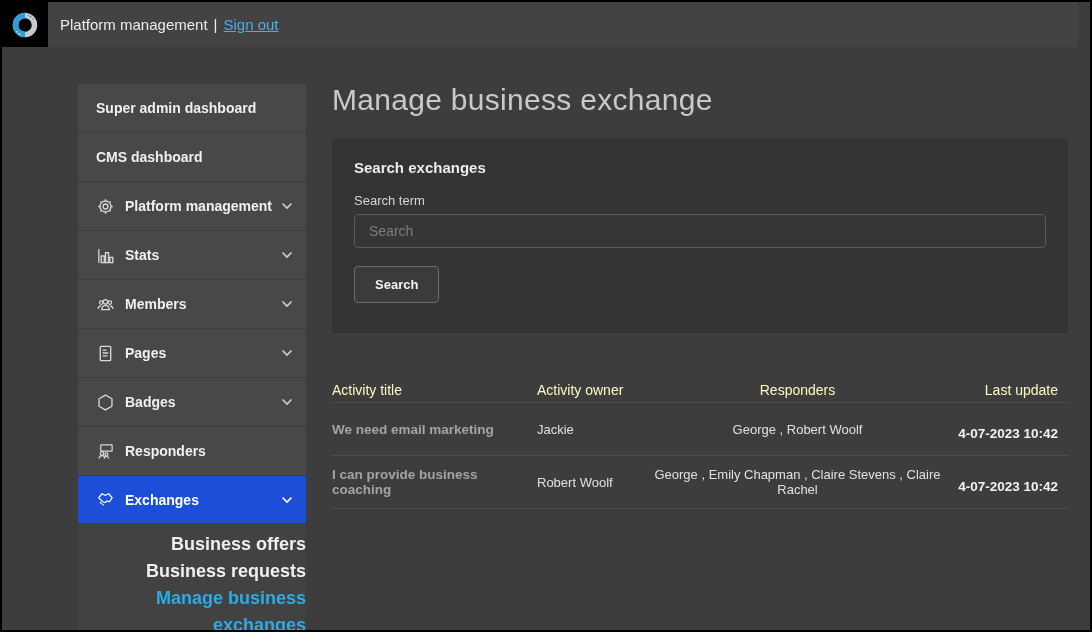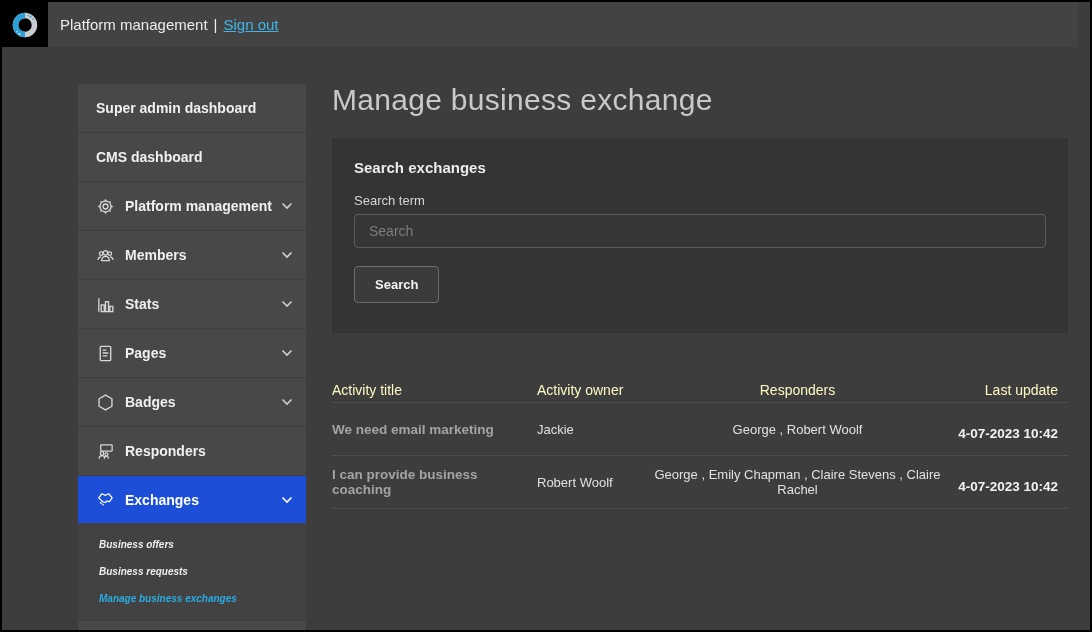--- a/index.html
+++ b/index.html
@@ -23,40 +23,41 @@
     display: flex; align-items: center; justify-content: center;
     flex: 0 0 auto;
   }
   .topbar-text { margin-left: 12px; font-size: 15px; color: #ededed; }
   .topbar-text .sep { margin: 0 6px; color: #ededed; }
   .signout-link { color: #41b4e6; text-decoration: underline; cursor: pointer; }
   
   .sidebar {
     position: absolute; left: 76px; top: 82px; width: 228px; height: 546px;
     overflow: hidden;
+    text-align: right;
   }
   .side-item {
     height: 49px; background: #484848;
     border-bottom: 1px solid #3e3e3e;
     display: flex; align-items: center;
     padding: 0 13px 0 18px;
     color: #f0f0f0; font-size: 14px; font-weight: bold;
     cursor: pointer;
   }
   .side-item .icon { display: flex; margin-right: 10px; color: #d8d8d8; }
   .side-item .chev { margin-left: auto; display: flex; color: #d0d0d0; }
   .side-item.active { background: #1d4ed8; border-bottom: none; height: 47px; color: #fff; }
   .side-item.active .icon, .side-item.active .chev { color: #fff; }
   .submenu {
     background: #424242; padding: 8px 0 8px 21px;
     border-bottom: 1px solid #3e3e3e;
   }
   .submenu-item {
-    font-size: 10px; font-weight: bold; color: #efefef;
-    line-height: 27px; cursor: pointer; font-style: italic;
+    font-size: 18px; font-weight: bold; color: #efefef;
+    line-height: 27px; cursor: pointer;
   }
   .submenu-item.active { color: #2aace4; }
   
   .main { position: absolute; left: 330px; top: 80px; width: 736px; }
   .page-title {
     font-size: 30px; font-weight: 300; color: #c9c9c9;
     line-height: 36px; letter-spacing: 0.3px;
   }
   .panel {
     margin-top: 20px; height: 195px; background: #343434;
@@ -143,45 +144,45 @@
       <span>Platform management</span>
       <span class="chev">
         <svg width="12" height="8" viewBox="0 0 12 8" fill="none" stroke="currentColor" stroke-width="1.6">
             <path d="M1.5 1.5L6 6l4.5-4.5"></path>
           </svg>
       </span>
     </div>
 
     <div class="side-item">
       <span class="icon">
+        <svg width="19" height="19" viewBox="0 0 20 20" fill="none" stroke="currentColor" stroke-width="1.4">
+          <path d="M3 3.5v14"></path>
+          <rect x="5.5" y="10.5" width="3.2" height="7"></rect>
+          <rect x="10" y="7" width="3.2" height="10.5"></rect>
+          <rect x="14.5" y="12" width="3.2" height="5.5"></rect>
+        </svg>
+      </span>
+      <span>Stats</span>
+      <span class="chev">
+        <svg width="12" height="8" viewBox="0 0 12 8" fill="none" stroke="currentColor" stroke-width="1.6">
+            <path d="M1.5 1.5L6 6l4.5-4.5"></path>
+          </svg>
+      </span>
+    </div>
+
+    <div class="side-item">
+      <span class="icon">
         <svg width="19" height="19" viewBox="0 0 20 20" fill="none" stroke="currentColor" stroke-width="1.3">
           <circle cx="5.5" cy="8" r="1.9"></circle>
           <circle cx="14.5" cy="8" r="1.9"></circle>
           <circle cx="10" cy="7.2" r="2.3"></circle>
           <path d="M2 14.7c.4-2.2 1.7-3.3 3.3-3.3 M18 14.7c-.4-2.2-1.7-3.3-3.3-3.3 M5.9 15.3c.3-2.9 1.9-4.4 4.1-4.4s3.8 1.5 4.1 4.4z"></path>
         </svg>
       </span>
       <span>Members</span>
-      <span class="chev">
-        <svg width="12" height="8" viewBox="0 0 12 8" fill="none" stroke="currentColor" stroke-width="1.6">
-            <path d="M1.5 1.5L6 6l4.5-4.5"></path>
-          </svg>
-      </span>
-    </div>
-
-    <div class="side-item">
-      <span class="icon">
-        <svg width="19" height="19" viewBox="0 0 20 20" fill="none" stroke="currentColor" stroke-width="1.4">
-          <path d="M3 3.5v14"></path>
-          <rect x="5.5" y="10.5" width="3.2" height="7"></rect>
-          <rect x="10" y="7" width="3.2" height="10.5"></rect>
-          <rect x="14.5" y="12" width="3.2" height="5.5"></rect>
-        </svg>
-      </span>
-      <span>Stats</span>
       <span class="chev">
         <svg width="12" height="8" viewBox="0 0 12 8" fill="none" stroke="currentColor" stroke-width="1.6">
             <path d="M1.5 1.5L6 6l4.5-4.5"></path>
           </svg>
       </span>
     </div>
 
     <div class="side-item">
       <span class="icon">
         <svg width="19" height="19" viewBox="0 0 20 20" fill="none" stroke="currentColor" stroke-width="1.4">

